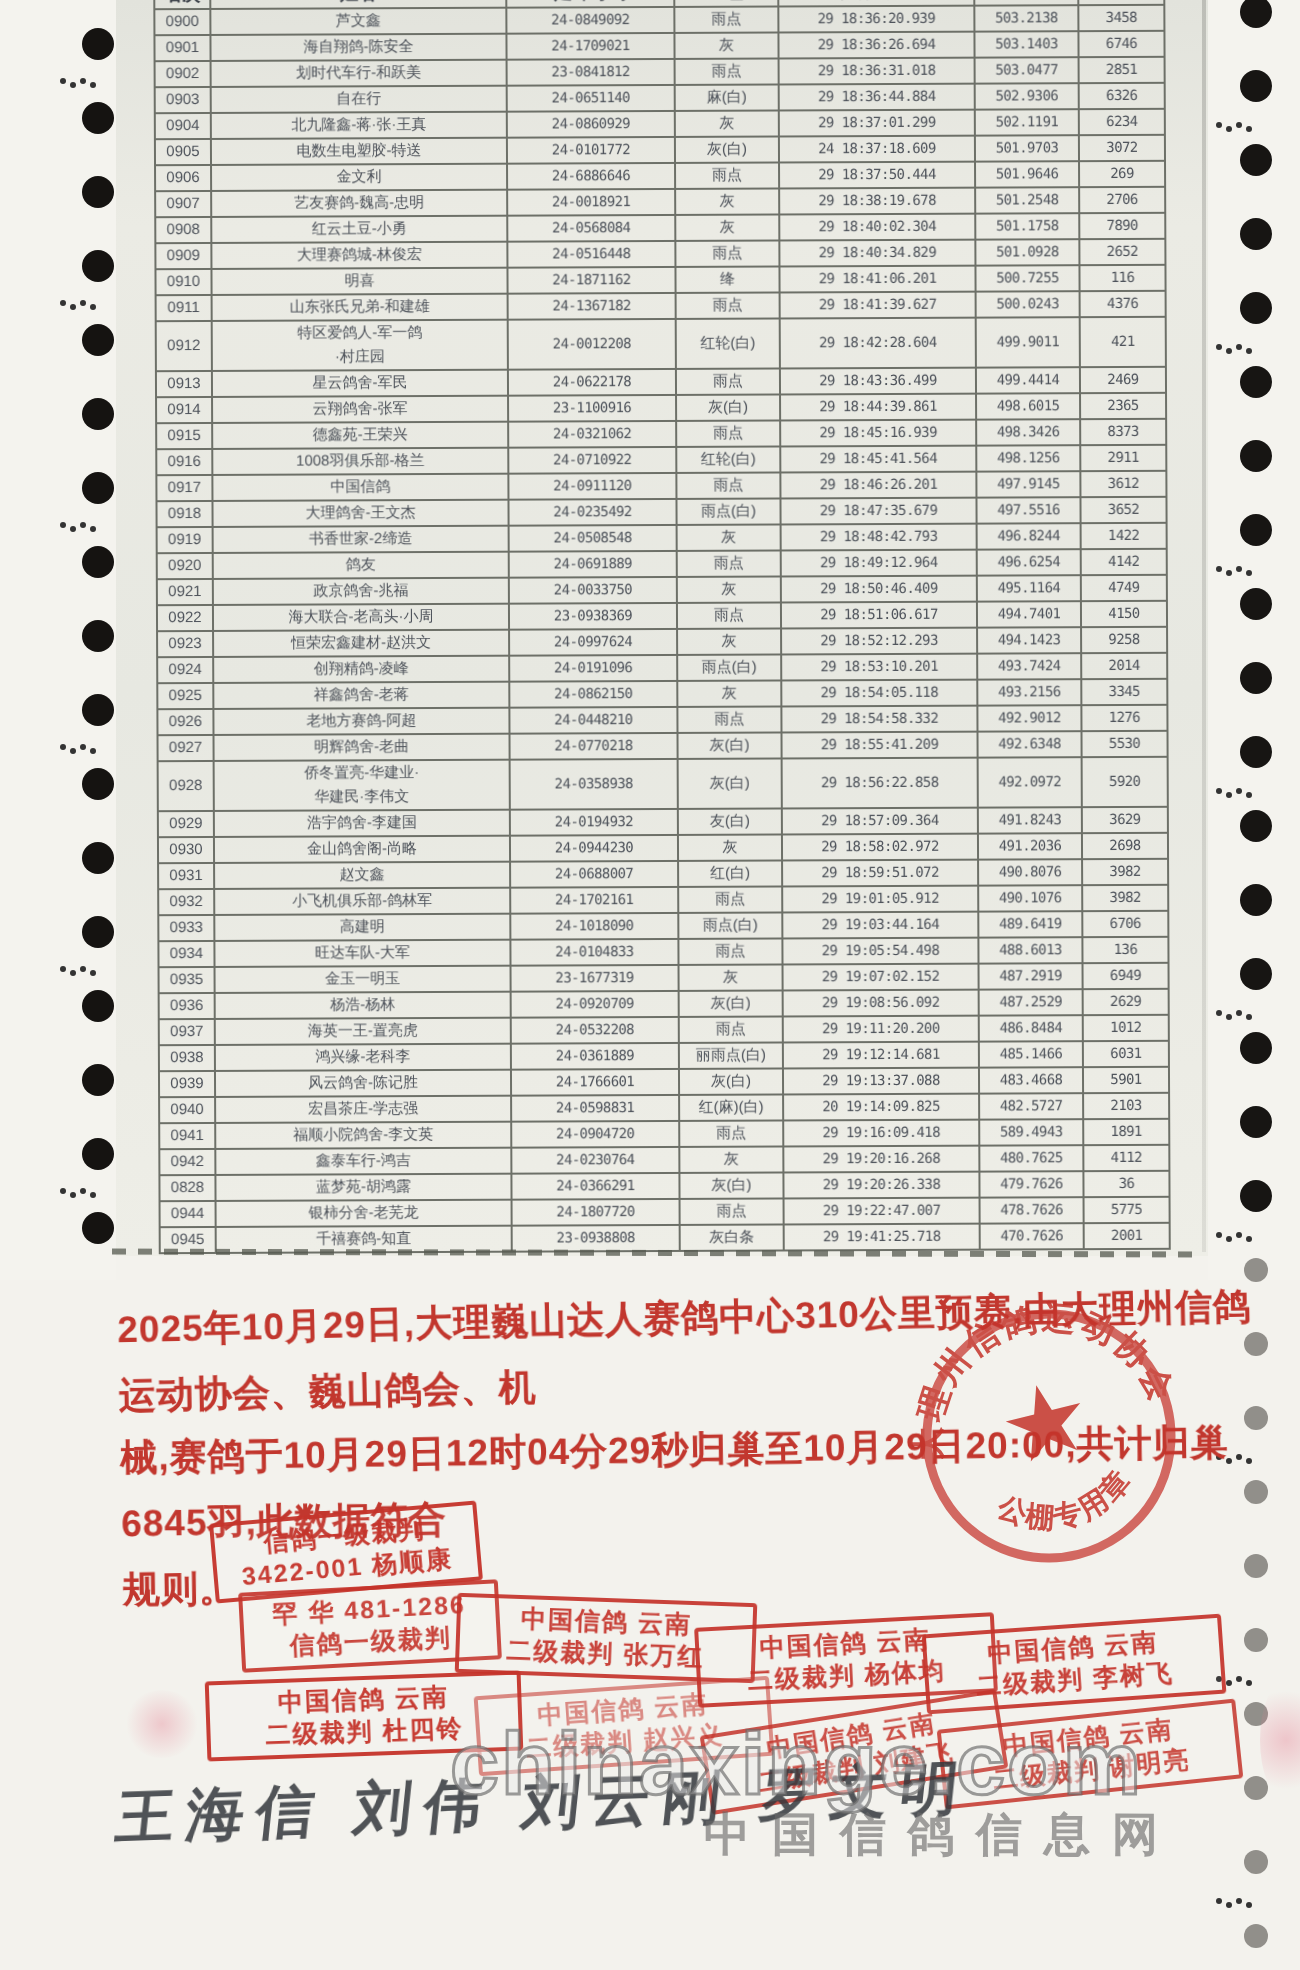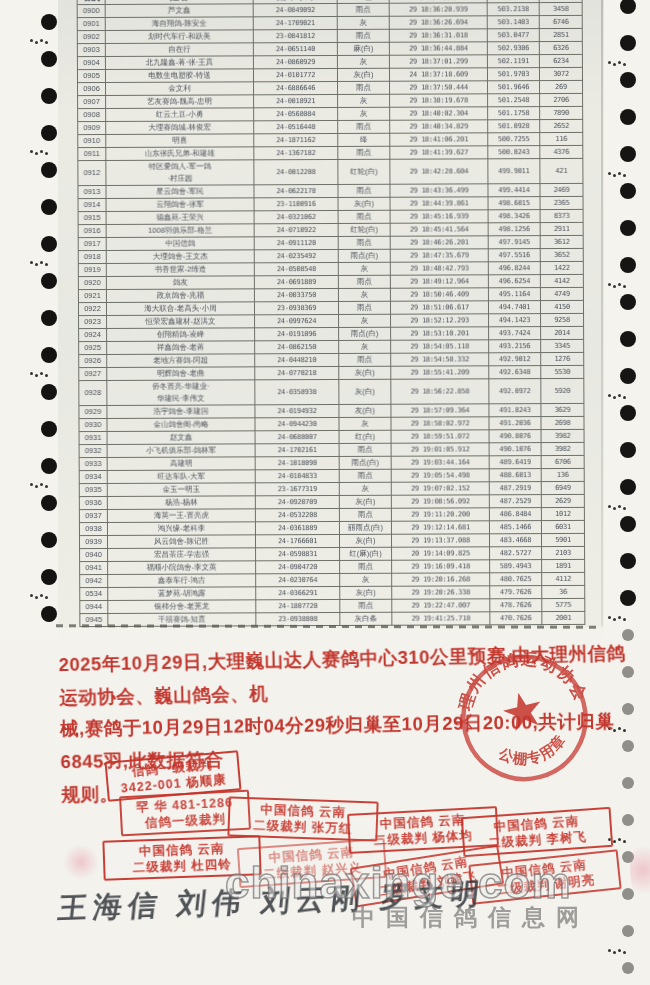--- a/index.html
+++ b/index.html
@@ -574,21 +574,21 @@
         <tr>
           <td class="c0">0942</td>
           <td class="c1">鑫泰车行-鸿吉</td>
           <td class="c2">24-0230764</td>
           <td class="c3">灰</td>
           <td class="c4">29 19:20:16.268</td>
           <td class="c5">480.7625</td>
           <td class="c6">4112</td>
         </tr>
         <tr>
-          <td class="c0">0534</td>
+          <td class="c0">0828</td>
           <td class="c1">蓝梦苑-胡鸿露</td>
           <td class="c2">24-0366291</td>
           <td class="c3">灰(白)</td>
           <td class="c4">29 19:20:26.338</td>
           <td class="c5">479.7626</td>
           <td class="c6">36</td>
         </tr>
         <tr>
           <td class="c0">0944</td>
           <td class="c1">银柿分舍-老芜龙</td>

